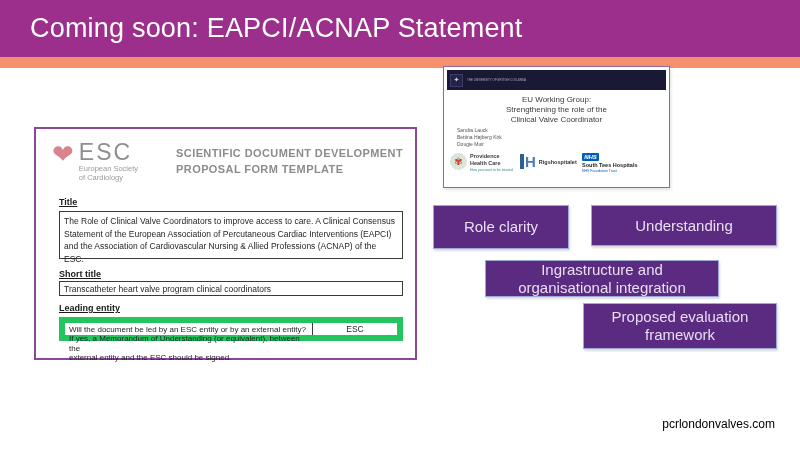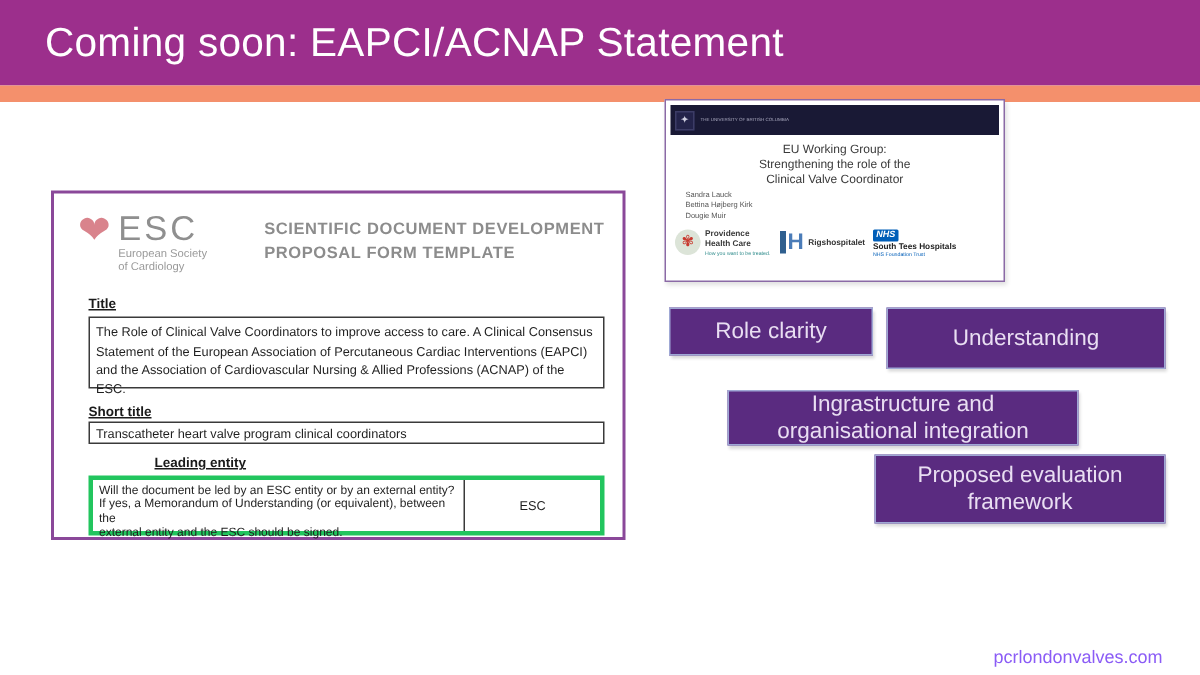--- a/index.html
+++ b/index.html
@@ -23,27 +23,27 @@
                color:#D9838C; margin-right:5px; }
   .esc-abbr { font-size:23px; color:#8F8F8F; letter-spacing:2px; line-height:22px; }
   .esc-name { font-size:7.5px; color:#9A9A9A; line-height:9px; margin-top:1px; }
   .doc-header { position:absolute; right:12px; top:16px; text-align:left;
                 font-size:11px; font-weight:bold; color:#8C8C8C; line-height:16px;
                 letter-spacing:0.4px; }
   .doc-label { position:absolute; left:23px; font-size:9px; font-weight:bold;
                text-decoration:underline; color:#1a1a1a; }
   .lbl-title { top:68px; }
   .lbl-short { top:140px; }
-  .lbl-lead  { top:174px;margin-left:44px; }
+  .lbl-lead  { top:174px; }
   .doc-box { position:absolute; left:23px; width:344px; border:1px solid #3a3a3a;
              font-size:8.5px; color:#1f1f1f; padding:3px 4px; line-height:12.5px; }
   .box-title { top:82px; height:48px; }
   .box-short { top:152px; height:15px; padding:2px 4px; line-height:10px; }
-  .lead-table { position:absolute; left:23px; top:188px; width:344px; height:40px;
-                border:3px solid #22c55e; display:flex;justify-content:center; }
+  .lead-table { position:absolute; left:23px; top:188px; width:344px; height:24px;
+                border:6px solid #22c55e; display:flex;justify-content:center; }
   .lead-q { width:248px; border-right:1px solid #3a3a3a; font-size:8px;
             color:#1f1f1f; padding:2px 4px; line-height:9.3px; white-space:pre-line; }
   .lead-a { flex:1; display:flex; align-items:center; justify-content:center;
             font-size:8.5px; color:#1f1f1f; }
 
   
   .preview { position:absolute; left:443px; top:66px; width:227px; height:122px;
              background:#ffffff; border:1px solid #8B6AA6;
              box-shadow:1px 2px 3px rgba(0,0,0,0.12); }
   .pv-bar { position:absolute; left:3px; right:3px; top:3px; height:20px;
@@ -77,35 +77,35 @@
              text-align:center; border-radius:1px; }
   .nhs-name { font-size:5.5px; font-weight:bold; color:#222; margin-top:1px; }
   .nhs-tag { font-size:5px; color:#005EB8; transform:scale(0.7);
              transform-origin:left top; white-space:nowrap; }
 
   
   .topic { position:absolute; background:#5A2B80; border:1px solid #9FA8D5;
            color:#E9DEF2; font-size:15px; line-height:18px; text-align:center;
            display:flex; align-items:center; justify-content:center;
            white-space:pre-line; box-shadow:1px 2px 2px rgba(0,0,0,0.15); }
-  .topic-1 { left:446px; top:205px; width:136px; height:32px; }
+  .topic-1 { left:433px; top:205px; width:136px; height:44px; }
   .topic-2 { left:591px; top:205px; width:186px; height:41px; }
   .topic-3 { left:485px; top:260px; width:234px; height:37px; }
   .topic-4 { left:583px; top:303px; width:194px; height:46px; }
 
   
   .pcr-logo { position:absolute; left:19px; top:418px; display:flex; }
   .pcr-square { width:27px; height:26px; background:#662D91; color:#fff;
                 font-style:italic; font-weight:bold; font-size:11px;
                 display:flex; align-items:center; justify-content:center;
                 letter-spacing:-1px; }
   .pcr-words { margin-left:3px; color:#6B2F8E; }
   .pcr-london { font-style:italic; font-size:15px; line-height:14px; }
   .pcr-valves { font-weight:bold; font-size:13px; line-height:13px; letter-spacing:1px; }
-  .site-url { position:absolute; right:25px; top:431px; font-size:12px; color:#8b5cf6; }
+  .site-url { position:absolute; right:25px; top:417px; font-size:12px; color:#000000; }
 </style>
 </head>
 <body>
 
 <div class="slide">
 
   <div class="header">
     <h1>Coming soon: EAPCI/ACNAP Statement</h1>
   </div>
   <div class="accent-strip"></div>

